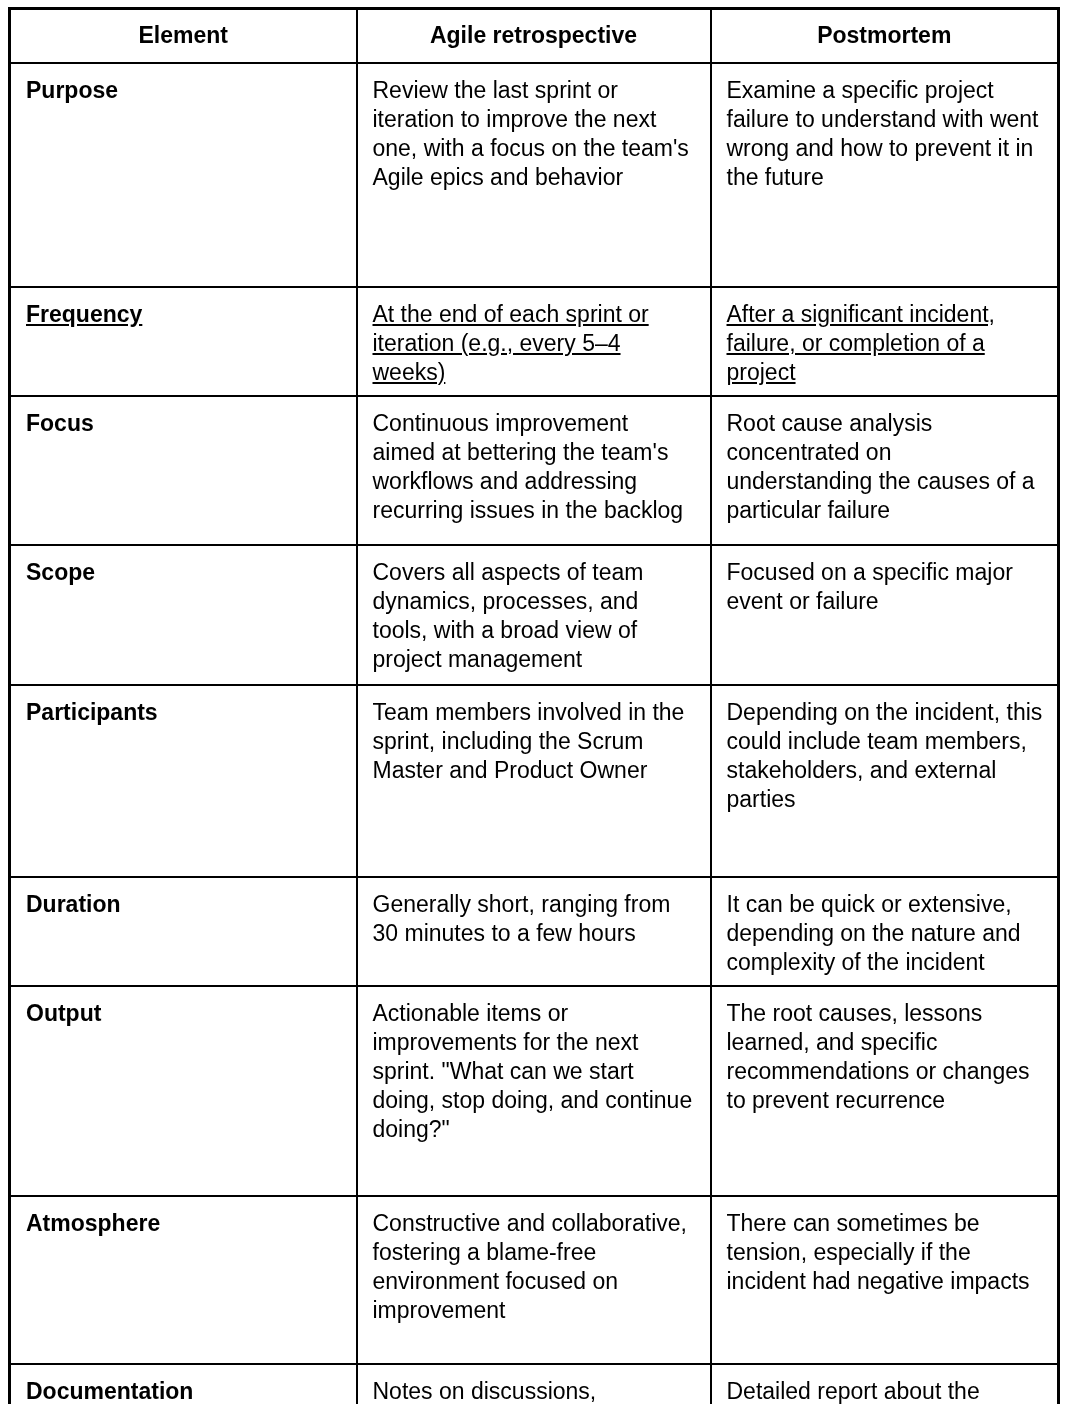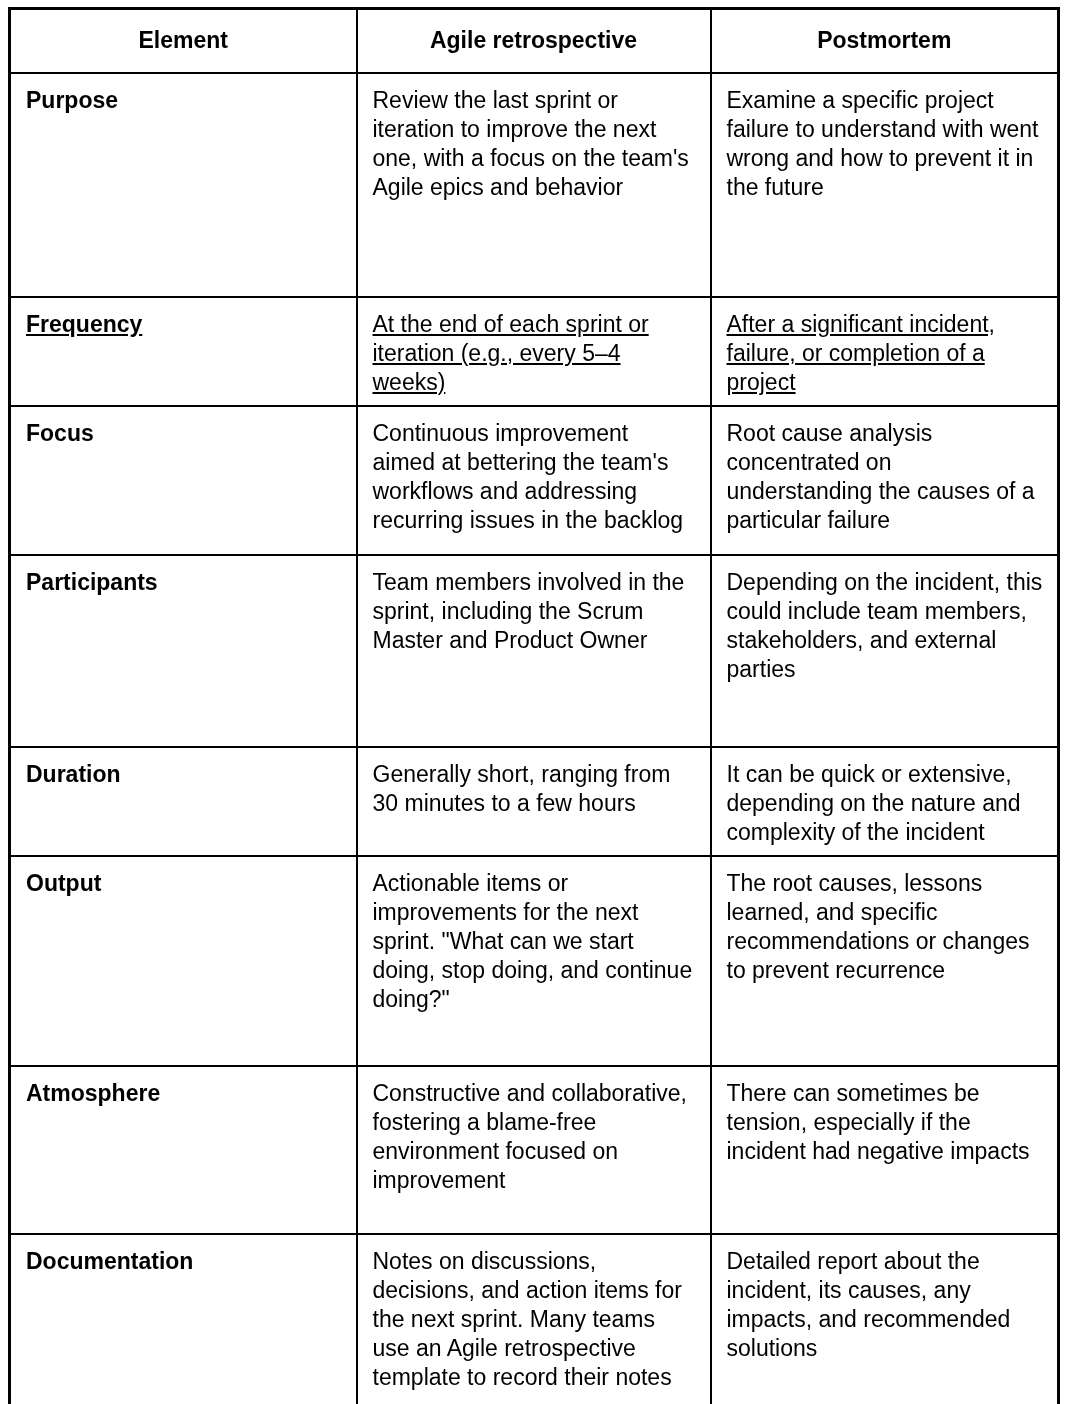--- a/index.html
+++ b/index.html
@@ -38,21 +38,21 @@
   }
   table.compare thead th {
     font-weight: bold;
     text-align: center;
     vertical-align: middle;
     padding: 6px 8px;
   }
   table.compare tbody th.rowlabel {
     font-weight: bold;
   }
-  tr.hdr  { height: 64px; }
+  tr.hdr  { height: 54px; }
   tr.r0 { height: 224px; }
   tr.r1 { height: 104px; text-decoration: underline; }
   tr.r2 { height: 149px; }
   tr.r3 { height: 140px; }
   tr.r4 { height: 192px; }
   tr.r5 { height: 105px; }
   tr.r6 { height: 210px; }
   tr.r7 { height: 168px; }
   tr.r8 { height: 189px; }
 </style>
@@ -82,20 +82,25 @@
       <tr class="r1">
         <th class="rowlabel">Frequency</th>
         <td>At the end of each sprint or iteration (e.g., every 5–4 weeks)</td>
         <td>After a significant incident, failure, or completion of a project</td>
       </tr>
       <tr class="r2">
         <th class="rowlabel">Focus</th>
         <td>Continuous improvement aimed at bettering the team's workflows and addressing recurring issues in the backlog</td>
         <td>Root cause analysis concentrated on understanding the causes of a particular failure</td>
       </tr>
+      <tr class="r3">
+        <th class="rowlabel">Scope</th>
+        <td>Covers all aspects of team dynamics, processes, and tools, with a broad view of project management</td>
+        <td>Focused on a specific major event or failure</td>
+      </tr>
       <tr class="r4">
         <th class="rowlabel">Participants</th>
         <td>Team members involved in the sprint, including the Scrum Master and Product Owner</td>
         <td>Depending on the incident, this could include team members, stakeholders, and external parties</td>
       </tr>
       <tr class="r5">
         <th class="rowlabel">Duration</th>
         <td>Generally short, ranging from 30 minutes to a few hours</td>
         <td>It can be quick or extensive, depending on the nature and complexity of the incident</td>
       </tr>

